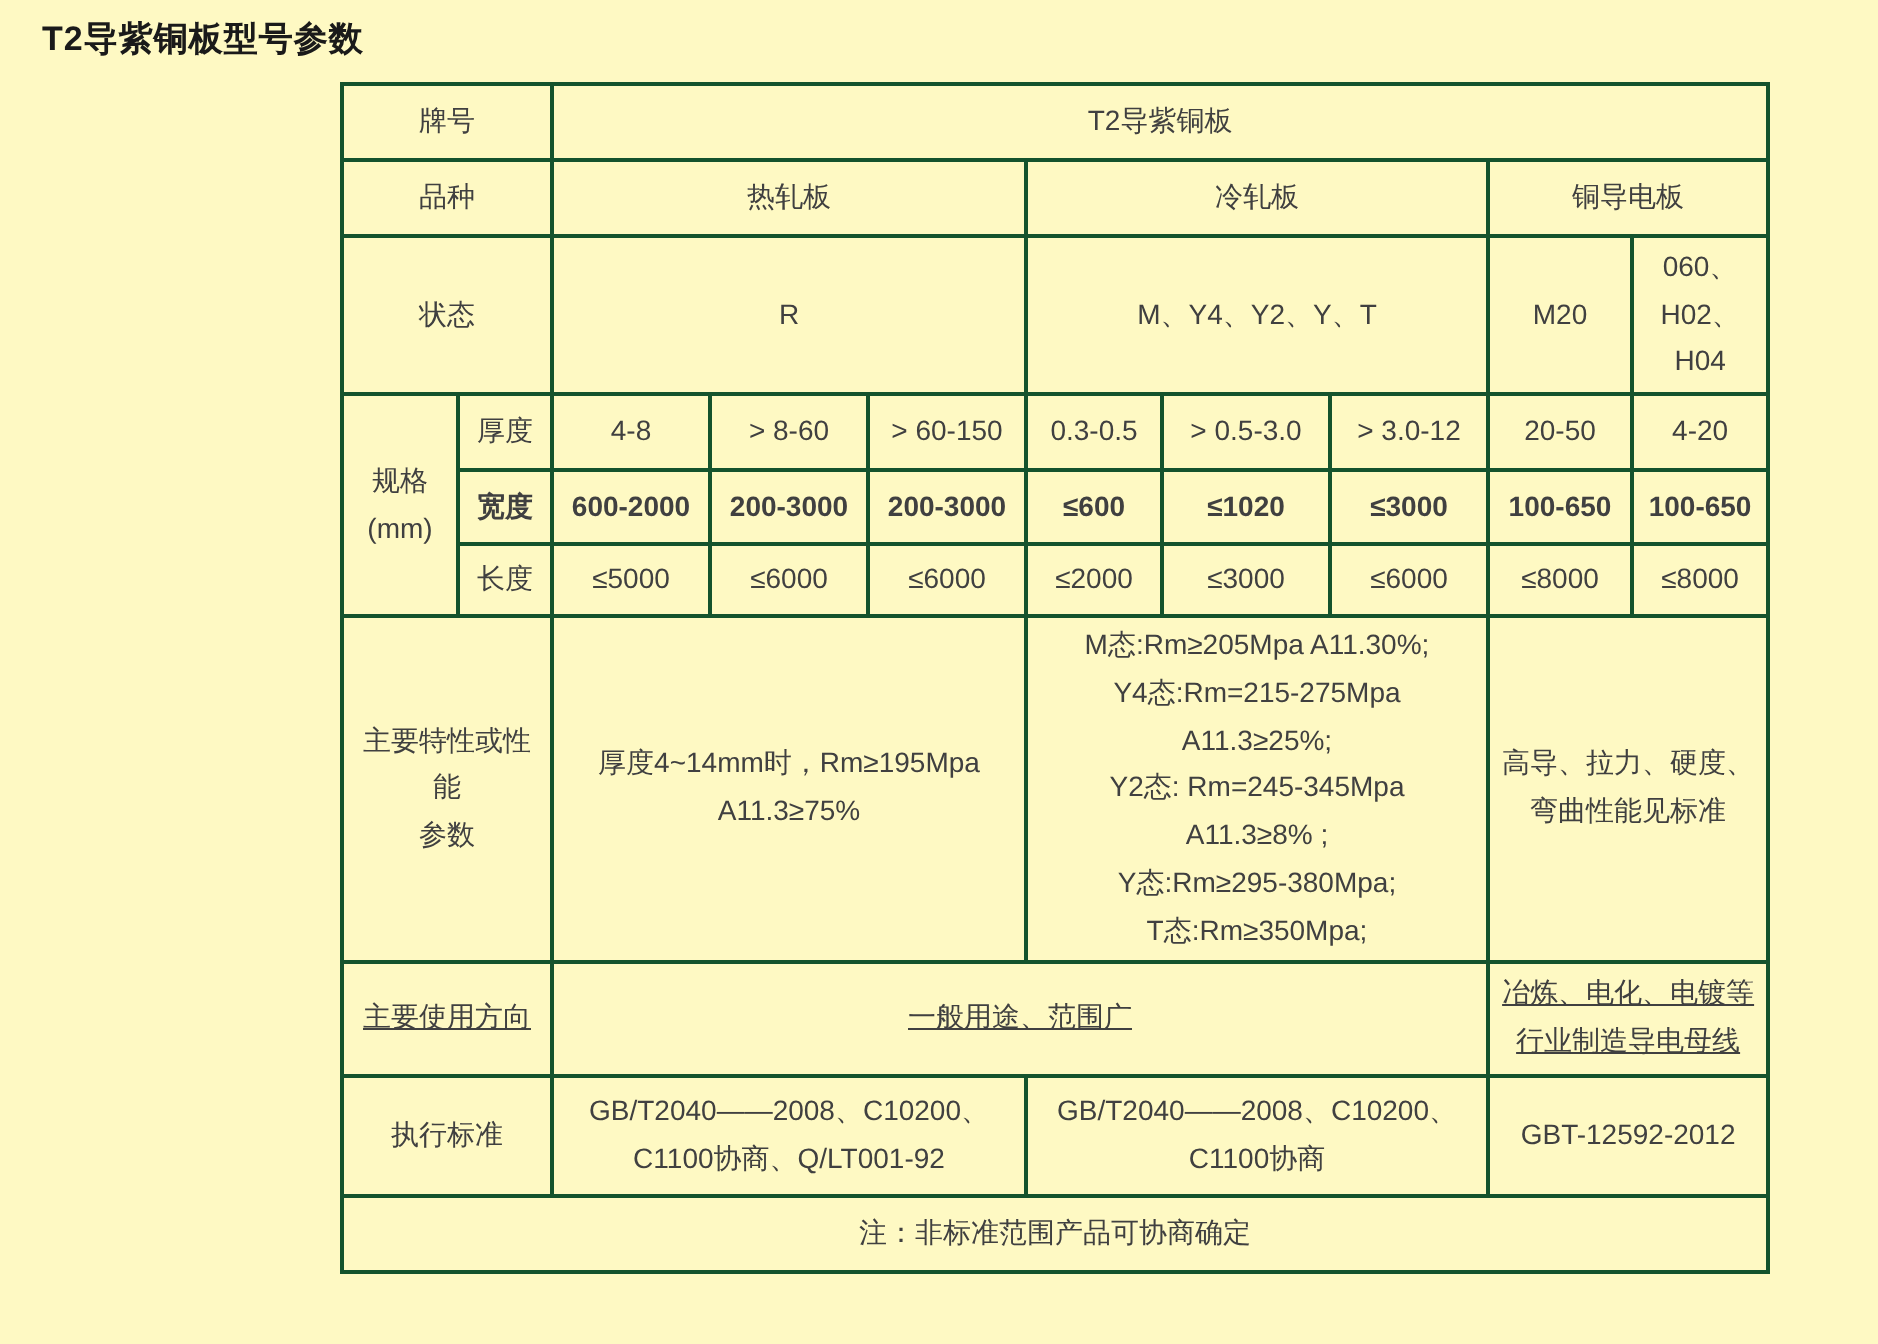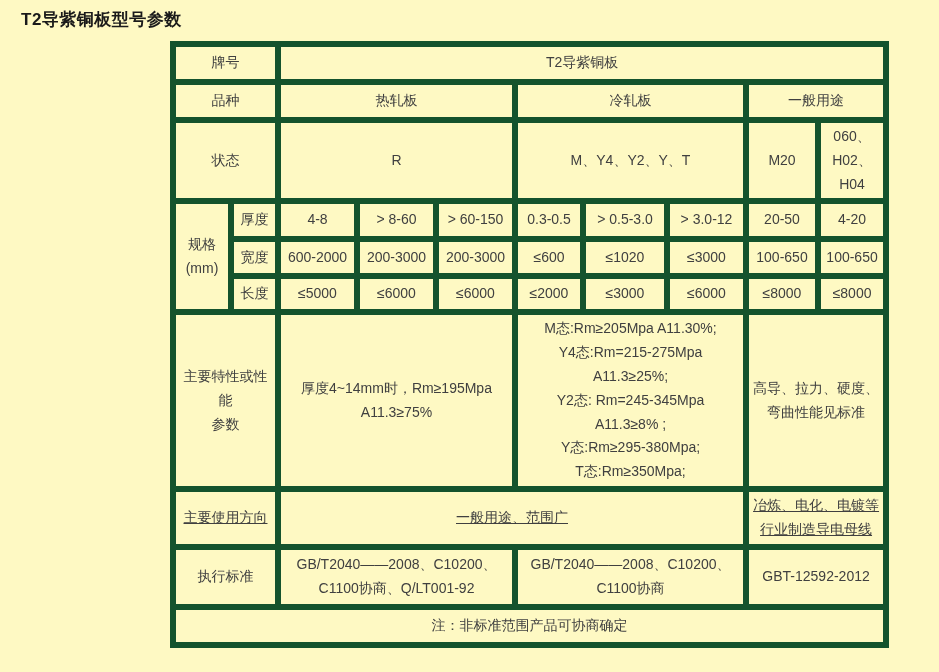--- a/index.html
+++ b/index.html
@@ -25,33 +25,33 @@
   }
   table.spec-table {
     border-collapse: collapse;
     table-layout: fixed;
     margin: 10px 0 0 170px;
     width: 713px;
     font-size: 14px;
     color: #404040;
   }
   table.spec-table td {
-    border: 6px solid #14532d;
+    border: 2px solid #14532d;
     text-align: center;
     vertical-align: middle;
     padding: 2px 3px;
     white-space: pre-line;
     line-height: 1.7;
     overflow: hidden;
   }
   tr.r1 { height: 38px; }
   tr.r2 { height: 38px; }
   tr.r3 { height: 79px; }
   tr.r4 { height: 38px; }
-  tr.r5 { height: 37px; }
+  tr.r5 { height: 37px; font-weight: bold; }
   tr.r6 { height: 36px; }
   tr.r7 { height: 171px; }
   tr.r8 { height: 57px; text-decoration: underline; }
   tr.r9 { height: 60px; margin-left: 26px; }
   tr.r10 { height: 38px; }
   td.note-cell {
     text-align: left;
     padding-left: 4px;
     margin-left: 28px;
   }
@@ -80,21 +80,21 @@
     <tbody>
         <tr class="r1">
       <td colspan="2">牌号</td>
       <td colspan="8">T2导紫铜板</td>
     </tr>
 
     <tr class="r2">
       <td colspan="2">品种</td>
       <td colspan="3">热轧板</td>
       <td colspan="3">冷轧板</td>
-      <td colspan="2">一般用途</td>
+      <td colspan="2">铜导电板</td>
     </tr>
 
     <tr class="r3">
       <td colspan="2">状态</td>
       <td colspan="3">R</td>
       <td colspan="3">M、Y4、Y2、Y、T</td>
       <td>M20</td>
       <td>060、
 H02、
 H04</td>

